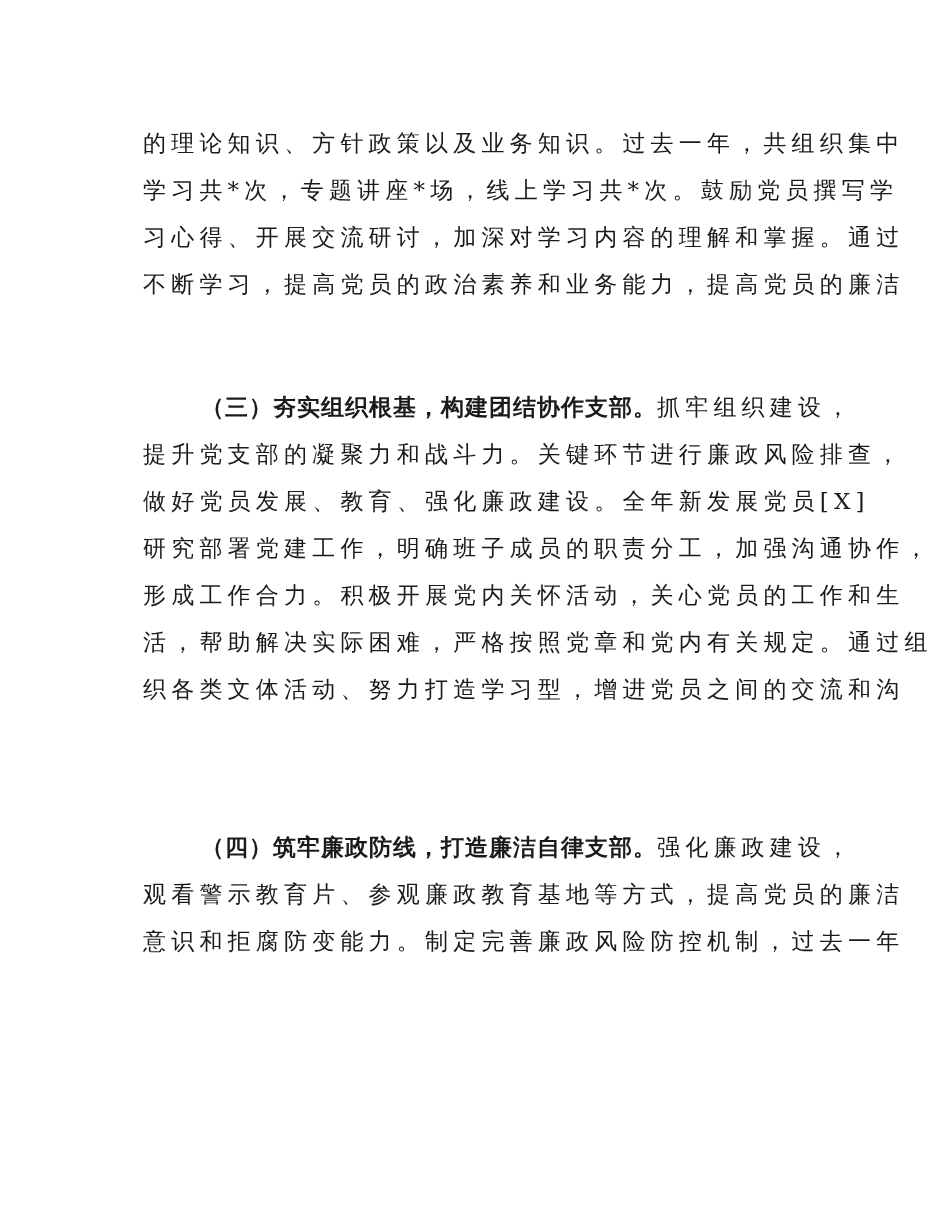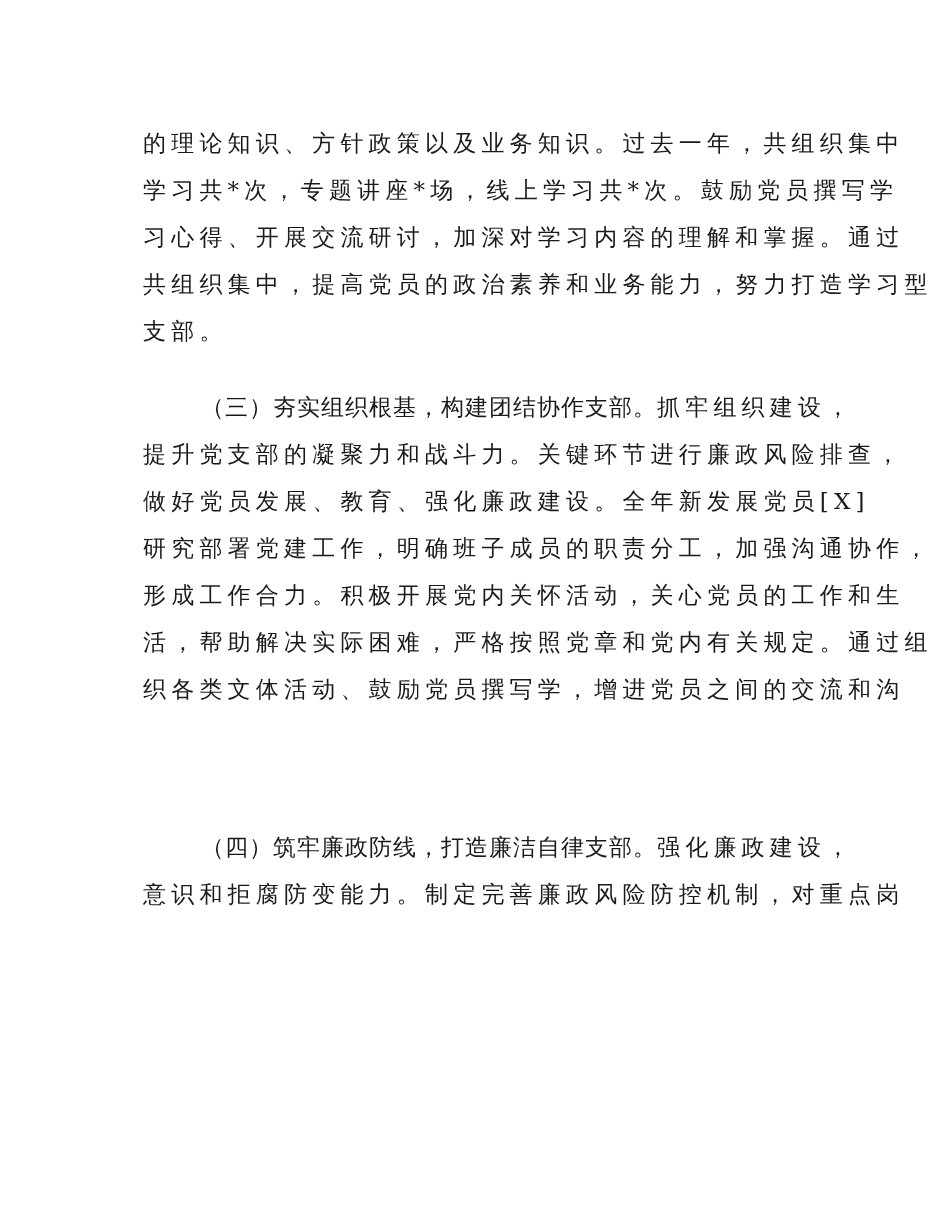--- a/index.html
+++ b/index.html
@@ -3,43 +3,43 @@
 <meta charset="utf-8">
 <style>
   html, body { margin: 0; padding: 0; background: #ffffff; }
   body { width: 950px; height: 1230px; position: relative; overflow: hidden;
          font-family: "DejaVu Serif", "Liberation Serif", serif; color: #1a1a1a; }
   .page { position: absolute; left: 0; top: 0; width: 950px; height: 1230px; background: #fff; }
   .para { position: absolute; left: 143px; width: 700px; }
   .line { height: 47px; line-height: 47px; font-size: 23px; white-space: nowrap;
           letter-spacing: 5.2px; }
   .indent { padding-left: 58px; }
-  .bold { font-weight: normal; font-family: "DejaVu Sans", "Liberation Sans", sans-serif; letter-spacing: 1px; }
+  .bold { font-weight: bold; font-family: "DejaVu Sans", "Liberation Sans", sans-serif; letter-spacing: 1px; }
 </style>
 </head>
 <body>
 
 <div class="page">
 
   <div class="para" style="top:120px;">
     <div class="line">的理论知识、方针政策以及业务知识。过去一年，共组织集中</div>
     <div class="line">学习共*次，专题讲座*场，线上学习共*次。鼓励党员撰写学</div>
     <div class="line">习心得、开展交流研讨，加深对学习内容的理解和掌握。通过</div>
-    <div class="line">共组织集中，提高党员的政治素养和业务能力，努力打造学习型</div>
-    <div class="line">支部。</div>
+    <div class="line">不断学习，提高党员的政治素养和业务能力，提高党员的廉洁</div>
   </div>
 
   <div class="para" style="top:384px;">
     <div class="line indent"><span class="bold">（三）夯实组织根基，构建团结协作支部。</span><span>抓牢组织建设，</span></div>
     <div class="line">提升党支部的凝聚力和战斗力。关键环节进行廉政风险排查，</div>
     <div class="line">做好党员发展、教育、强化廉政建设。全年新发展党员[X]</div>
     <div class="line">研究部署党建工作，明确班子成员的职责分工，加强沟通协作，</div>
     <div class="line">形成工作合力。积极开展党内关怀活动，关心党员的工作和生</div>
     <div class="line">活，帮助解决实际困难，严格按照党章和党内有关规定。通过组</div>
-    <div class="line">织各类文体活动、鼓励党员撰写学，增进党员之间的交流和沟</div>
+    <div class="line">织各类文体活动、努力打造学习型，增进党员之间的交流和沟</div>
   </div>
 
   <div class="para" style="top:824px;">
     <div class="line indent"><span class="bold">（四）筑牢廉政防线，打造廉洁自律支部。</span><span>强化廉政建设，</span></div>
-    <div class="line">意识和拒腐防变能力。制定完善廉政风险防控机制，对重点岗</div>
+    <div class="line">观看警示教育片、参观廉政教育基地等方式，提高党员的廉洁</div>
+    <div class="line">意识和拒腐防变能力。制定完善廉政风险防控机制，过去一年</div>
   </div>
 
 </div>
 
 </body></html>

